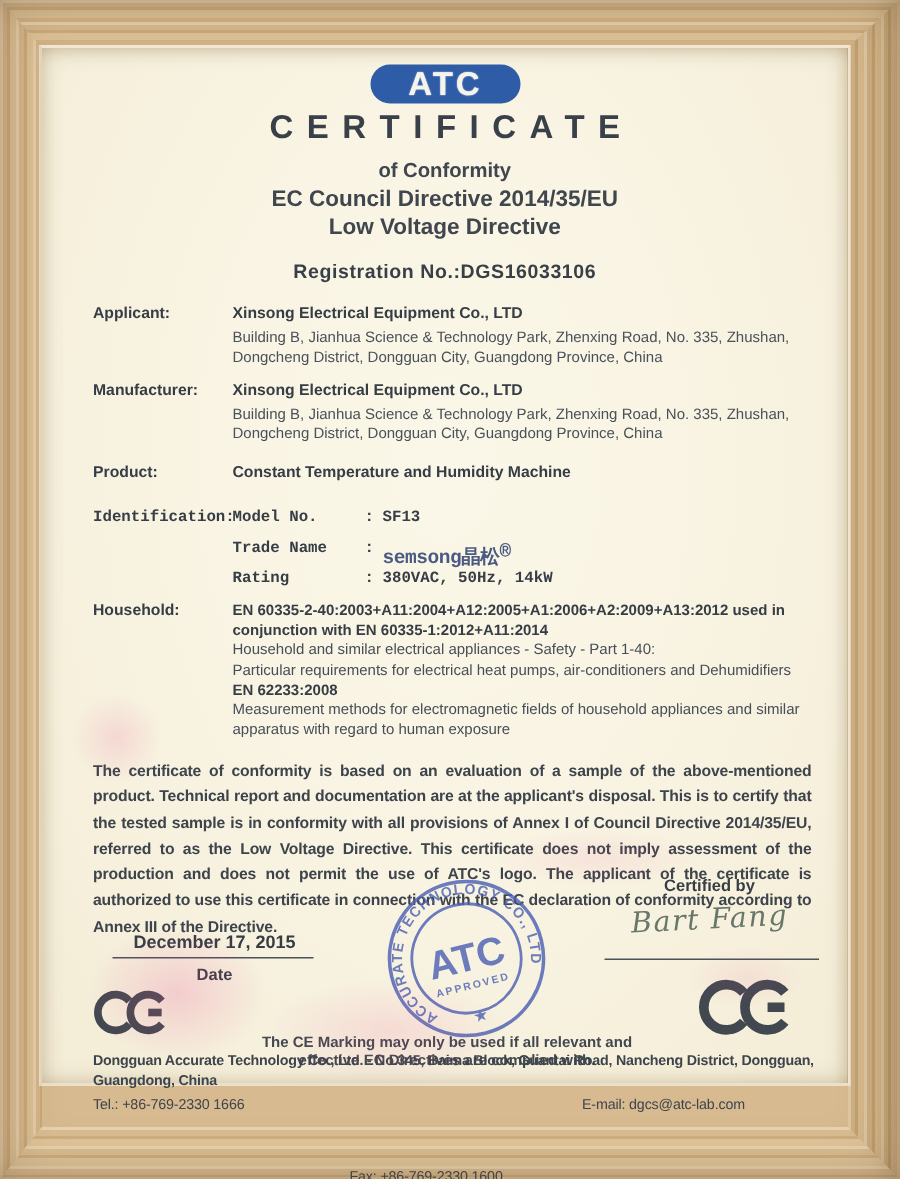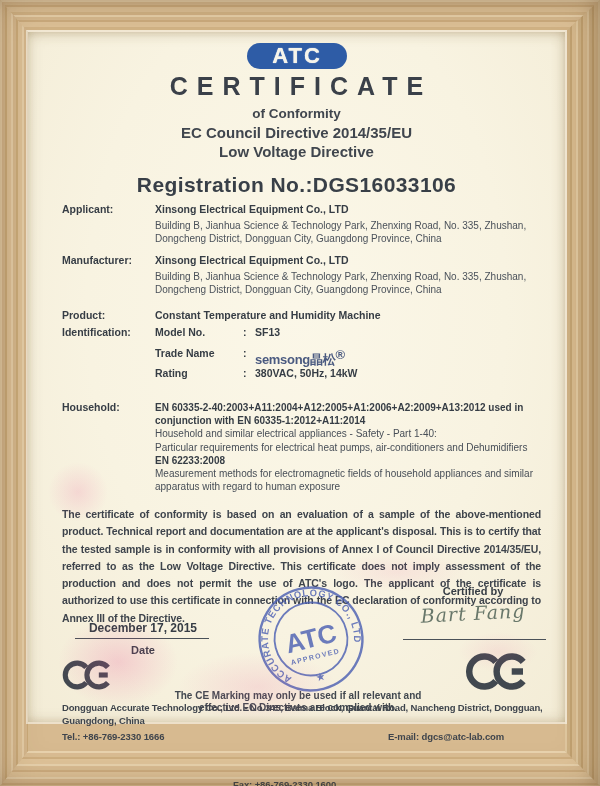--- a/index.html
+++ b/index.html
@@ -36,25 +36,25 @@
   }
   .abs{position:absolute;}
   .ctr{width:100%;text-align:center;}
   
   .logo-pill{
     left:219px;top:11px;width:100px;height:26px;border-radius:13px;
     background:#2e5ca6;color:#f6f4ea;font-weight:bold;font-size:22px;
     display:flex;align-items:center;justify-content:center;letter-spacing:2px;
     text-shadow:0 0 1px #ffffff;
   }
-  .title{top:40px;font-size:25px;font-weight:bold;letter-spacing:9px;color:#3a4049;text-indent:9px;}
+  .title{top:40px;font-size:22px;font-weight:bold;letter-spacing:9px;color:#3a4049;text-indent:9px;}
   .sub1{top:74px;font-size:13.5px;font-weight:bold;color:#40464e;}
   .sub2{top:92px;font-size:15px;font-weight:bold;color:#40464e;}
   .sub3{top:111px;font-size:15px;font-weight:bold;color:#40464e;}
-  .reg{top:141px;font-size:21px;font-weight:bold;color:#383f47;letter-spacing:.4px;}
+  .reg{top:141px;font-size:13px;font-weight:bold;color:#383f47;letter-spacing:.4px;}
   
   .frow{position:absolute;left:34px;width:478px;}
   .flabel{position:absolute;left:0;top:0;width:92px;font-size:10.5px;font-weight:bold;color:#363d45;}
   .fbody{position:absolute;left:93px;top:0;width:385px;}
   .pname{font-size:10.5px;font-weight:bold;color:#363d45;margin:0 0 4px 0;}
   .paddr{font-size:10px;color:#4a515a;line-height:13px;margin:0;}
   .pval{font-size:10.5px;font-weight:bold;color:#363d45;margin:0;}
   
   .id-row{position:absolute;left:0;width:385px;height:20px;}
   .id-key{position:absolute;left:0;font-size:10.5px;font-weight:bold;color:#363d45;}
@@ -77,21 +77,21 @@
   .dateline{left:47px;top:606px;width:134px;height:0;border-top:1.5px solid #4a5158;}
   .datelabel{left:40px;top:612px;width:150px;text-align:center;font-size:11px;font-weight:bold;color:#363d45;}
   
   .stamp{left:227px;top:551px;width:112px;height:112px;transform:rotate(-14deg);opacity:.82;}
   
   .ce-left{left:34px;top:626px;width:52px;height:34px;}
   .ce-right{left:438px;top:618px;width:64px;height:43px;}
   .ce-note{left:128px;top:658px;width:284px;text-align:center;font-size:10px;font-weight:bold;color:#41484f;line-height:11.8px;}
   
   .addr{left:34px;top:670px;width:502px;font-size:9.5px;font-weight:bold;color:#3e444c;line-height:12.5px;letter-spacing:-.15px;}
-  .contact{font-size:9.5px;font-weight:bold;color:#3e444c;letter-spacing:-.1px;}
+  .contact{font-size:9.5px;font-weight:normal;color:#3e444c;letter-spacing:-.1px;}
   .tel{left:34px;top:699px;}
   .fax{left:205px;top:699px;margin-top:48px;}
   .email{left:360px;top:699px;}
   
   .smudge{position:absolute;border-radius:50%;pointer-events:none;}
   .sm1{left:30px;top:585px;width:120px;height:90px;background:radial-gradient(closest-side,rgba(232,80,150,.22),rgba(232,80,150,0));}
   .sm2{left:150px;top:620px;width:160px;height:70px;background:radial-gradient(closest-side,rgba(232,80,150,.14),rgba(232,80,150,0));}
   .sm3{left:20px;top:430px;width:60px;height:60px;background:radial-gradient(closest-side,rgba(232,80,150,.16),rgba(232,80,150,0));}
   .sm4{left:300px;top:520px;width:140px;height:40px;background:radial-gradient(closest-side,rgba(232,80,150,.10),rgba(232,80,150,0));}
   .sm5{left:430px;top:600px;width:80px;height:40px;background:radial-gradient(closest-side,rgba(232,80,150,.10),rgba(232,80,150,0));}
@@ -134,21 +134,21 @@
       </div>
     </div>
 
     <div class="frow" style="top:277px;">
       <div class="flabel">Product:</div>
       <div class="fbody">
         <p class="pval">Constant Temperature and Humidity Machine</p>
       </div>
     </div>
 
-    <div class="frow" style="top:294px;height:60px;">
+    <div class="frow" style="top:307px;height:60px;font-family:Liberation Mono, monospace;">
       <div class="flabel">Identification:</div>
       <div class="fbody">
         <div class="id-row" style="top:0;">
           <span class="id-key">Model No.</span>
           <span class="id-sep">:</span>
           <span class="id-val">SF13</span>
         </div>
         <div class="id-row" style="top:21px;">
           <span class="id-key">Trade Name</span>
           <span class="id-sep">:</span>

